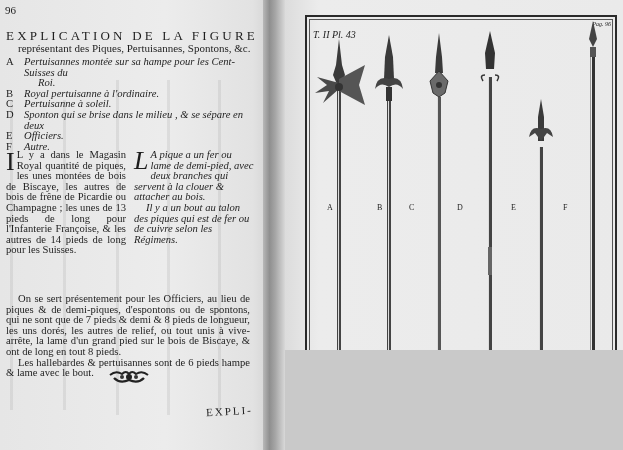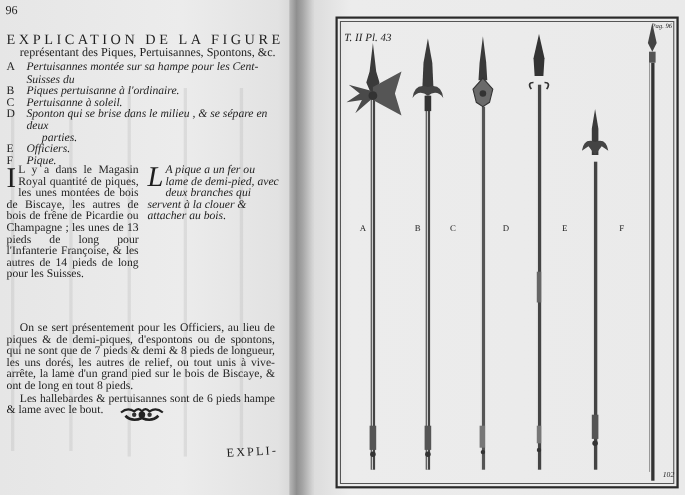--- a/index.html
+++ b/index.html
@@ -14,21 +14,21 @@
     position:absolute; left:0; top:0; width:263px; height:450px;
     background:linear-gradient(90deg,#e6e6e6 0%,#ececec 60%,#e2e2e2 92%,#cfcfcf 100%);
     overflow:hidden;
     padding-left:12px;
   }
   .gutter {
     position:absolute; left:263px; top:0; width:22px; height:450px;
     background:linear-gradient(90deg,#b8b8b8 0%,#8f8f8f 30%,#a5a5a5 55%,#d8d8d8 100%);
   }
   .page-right {
-    position:absolute; left:285px; top:0; width:338px; height:450px;
+    position:absolute; left:285px; top:0; width:338px; height:350px;
     background:linear-gradient(90deg,#dcdcdc 0%,#ececec 10%,#eaeaea 100%);
     overflow:hidden;
   }
   
   .ghost { position:absolute; width:3px; background:rgba(150,150,150,0.18); }
 
   .folio { position:absolute; left:5px; top:4px; font-size:11px; }
   .running-head { position:absolute; left:80px; top:4px; font-size:13px; letter-spacing:4px; }
   .title { position:absolute; left:6px; top:28px; font-size:13px; letter-spacing:3.2px; white-space:nowrap; }
   .subtitle { position:absolute; left:18px; top:42px; font-size:11px; white-space:nowrap; }
@@ -78,54 +78,55 @@
     <div class="folio">96</div>
     <div class="title">EXPLICATION DE LA FIGURE</div>
     <div class="subtitle">représentant des Piques, Pertuisannes, Spontons, &amp;c.</div>
 
     <div class="legend">
       <div class="legend-row">
         <span class="letter">A</span>
         <span class="desc">Pertuisannes montée sur sa hampe pour les Cent-Suisses du</span>
       </div>
       <div class="legend-row">
+        <span class="desc cont">Roi.</span>
+      </div>
+      <div class="legend-row">
         <span class="letter">B</span>
-        <span class="desc">Piques pertuisanne à l'ordinaire.</span>
+        <span class="desc">Royal pertuisanne à l'ordinaire.</span>
       </div>
       <div class="legend-row">
         <span class="letter">C</span>
         <span class="desc">Pertuisanne à soleil.</span>
       </div>
       <div class="legend-row">
         <span class="letter">D</span>
         <span class="desc">Sponton qui se brise dans le milieu , &amp; se sépare en deux</span>
       </div>
       <div class="legend-row">
-        <span class="desc cont">parties.</span>
-      </div>
-      <div class="legend-row">
         <span class="letter">E</span>
         <span class="desc">Officiers.</span>
       </div>
       <div class="legend-row">
         <span class="letter">F</span>
-        <span class="desc">Pique.</span>
+        <span class="desc">Autre.</span>
       </div>
     </div>
 
     <div class="col-left">
       <span class="dropcap">I</span>
       <span>L y a dans le Magasin Royal quantité de piques, les unes montées de bois de Biscaye, les autres de bois de frêne de Picardie ou Champagne ; les unes de 13 pieds de long pour l'Infanterie Françoise, &amp; les autres de 14 pieds de long pour les Suisses.</span>
     </div>
 
     <div class="col-right">
       <p>
         <span class="dropcap">L</span>
         <span>A pique a un fer ou lame de demi-pied, avec deux branches qui servent à la clouer &amp; attacher au bois.</span>
       </p>
+      <p class="indent">Il y a un bout au talon des piques qui est de fer ou de cuivre selon les Régimens.</p>
     </div>
 
     <div class="body-text">
       <p>On se sert présentement pour les Officiers, au lieu de piques &amp; de demi-piques, d'espontons ou de spontons, qui ne sont que de 7 pieds &amp; demi &amp; 8 pieds de longueur, les uns dorés, les autres de relief, ou tout unis à vive-arrête, la lame d'un grand pied sur le bois de Biscaye, &amp; ont de long en tout 8 pieds.</p>
       <p>Les hallebardes &amp; pertuisannes sont de 6 pieds hampe &amp; lame avec le bout.</p>
     </div>
 
     <svg class="fleuron" viewBox="0 0 42 16">
       <path d="M2 6 Q8 1 14 5 Q18 1 21 5 Q24 1 28 5 Q34 1 40 6" fill="none" stroke="#222" stroke-width="2"></path>
       <path d="M6 9 Q12 15 21 11 Q30 15 36 9" fill="none" stroke="#222" stroke-width="2.4"></path>

